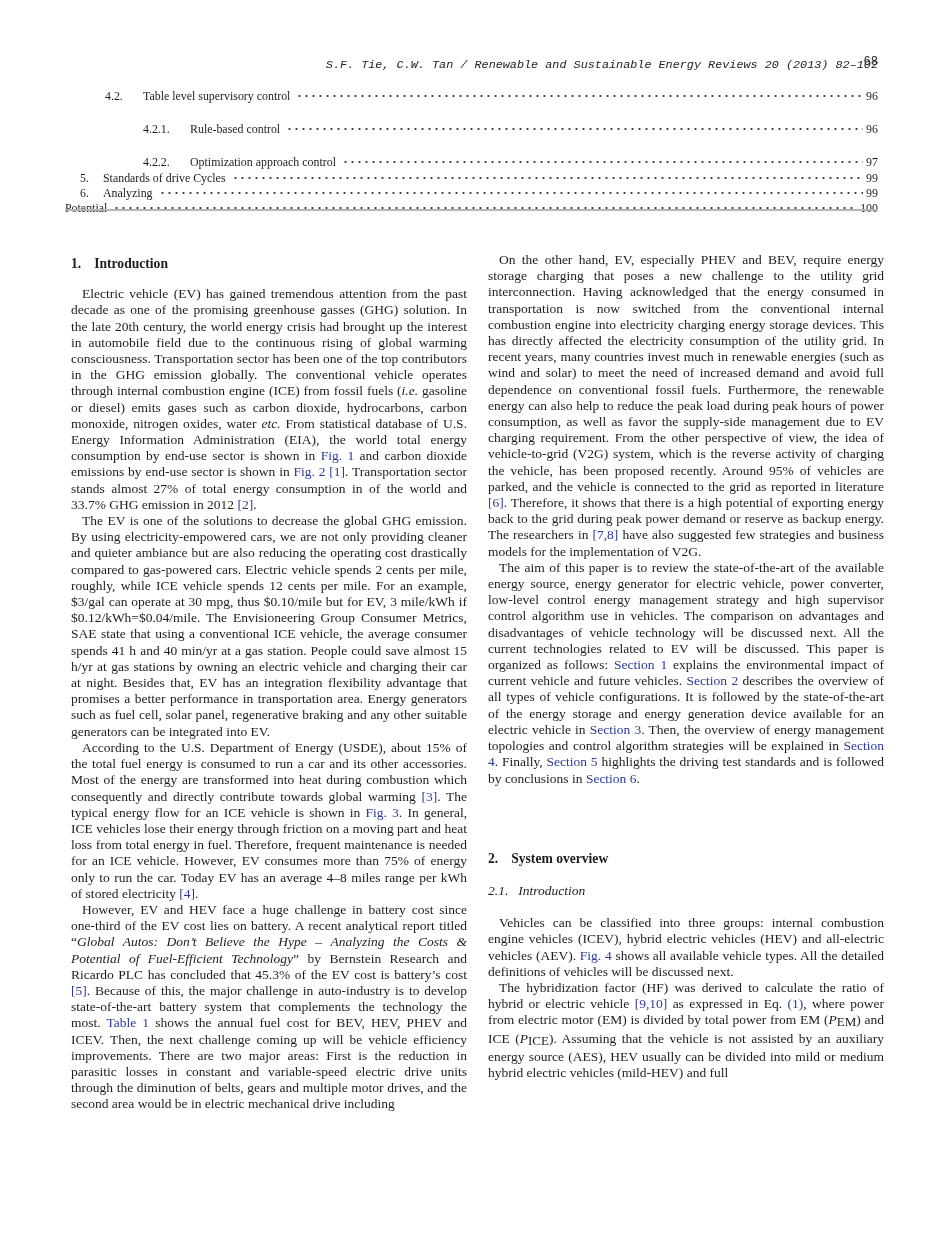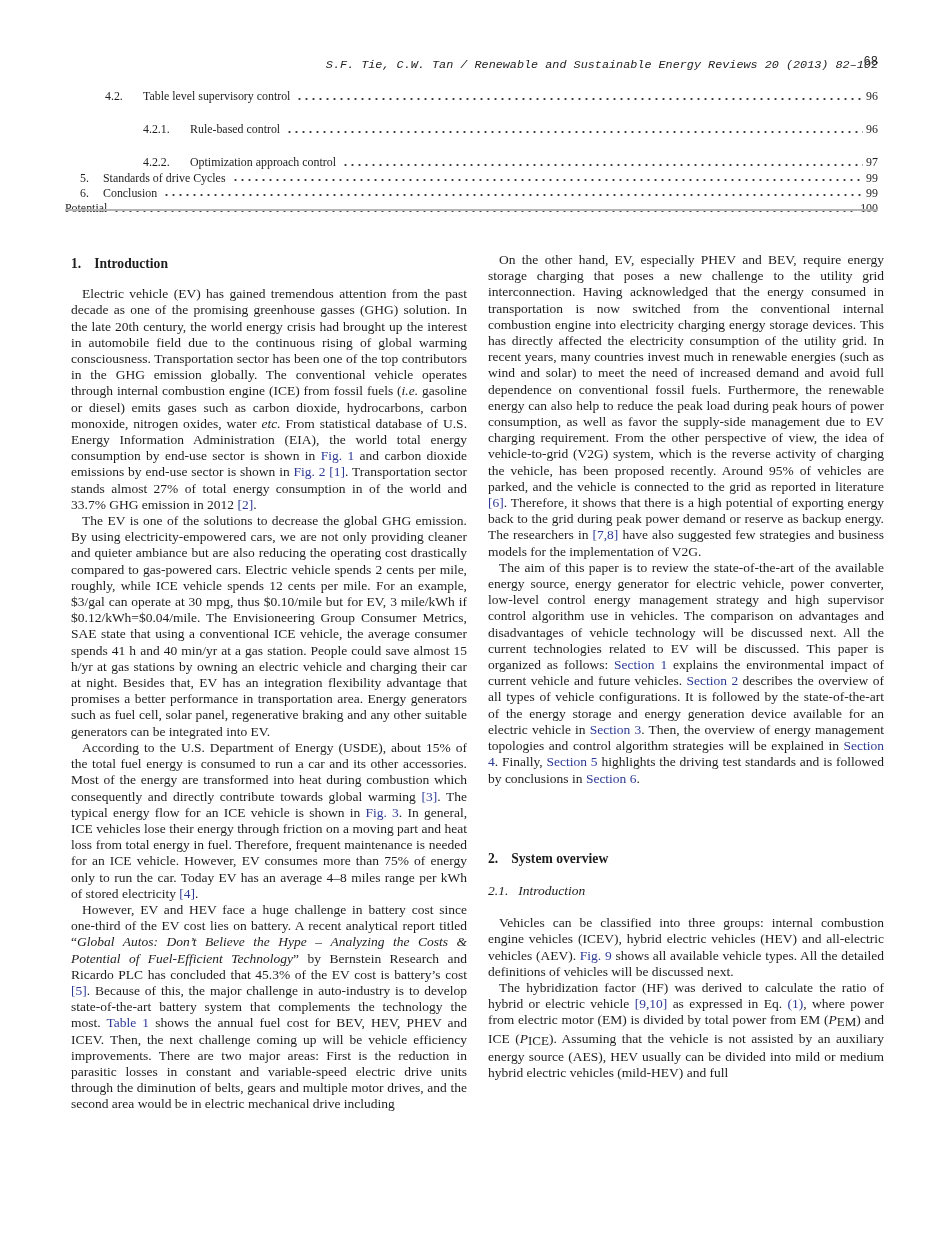--- a/index.html
+++ b/index.html
@@ -6,21 +6,21 @@
   .page {
     position:relative; width:925px; height:1234px; background:#ffffff;
     font-family:"Liberation Serif", serif; color:#1d1d1d; overflow:hidden;
   }
   
   .header { position:absolute; top:55px; left:65px; right:47px; text-align:right;font-family:Liberation Mono, monospace; }
   .running-title { font-style:italic; font-size:11.8px; color:#222; }
   .pagenum { position:absolute; top:0; right:0; font-size:12px; font-style:normal; color:#222; }
   
   .toc { position:absolute; top:89px; left:65px; right:47px; font-size:11.9px; line-height:15.2px; color:#1d1d1d; }
-  .toc-row { display:flex; align-items:center; }
+  .toc-row { display:flex; align-items:flex-start; }
   .toc-num { flex:none; }
   .toc-label { flex:none; white-space:nowrap; }
   .toc-leader {
     flex:1; height:10px; margin:0 3px 0 6px;
     background-image:radial-gradient(circle, #3c3c3c 1px, rgba(0,0,0,0) 1.2px);
     background-size:7px 4px; background-repeat:repeat-x; background-position:left bottom 1px;
   }
   .toc-page { flex:none; }
   .l1 { padding-left:15px; } .l1 .toc-num { width:23px; }
   .l2 { padding-left:40px; } .l2 .toc-num { width:38px; }
@@ -72,21 +72,21 @@
       <span class="toc-page">97</span>
     </div>
     <div class="toc-row l1">
       <span class="toc-num">5.</span>
       <span class="toc-label">Standards of drive Cycles</span>
       <span class="toc-leader"></span>
       <span class="toc-page">99</span>
     </div>
     <div class="toc-row l1">
       <span class="toc-num">6.</span>
-      <span class="toc-label">Conclusion</span>
+      <span class="toc-label">Analyzing</span>
       <span class="toc-leader"></span>
       <span class="toc-page">99</span>
     </div>
     <div class="toc-row l0">
 
       <span class="toc-label">Potential</span>
       <span class="toc-leader"></span>
       <span class="toc-page">100</span>
     </div>
   </div>
@@ -107,18 +107,18 @@
 
     <div class="col">
       <p class="body-par">On the other hand, EV, especially PHEV and BEV, require energy storage charging that poses a new challenge to the utility grid interconnection. Having acknowledged that the energy consumed in transportation is now switched from the conventional internal combustion engine into electricity charging energy storage devices. This has directly affected the electricity consumption of the utility grid. In recent years, many countries invest much in renewable energies (such as wind and solar) to meet the need of increased demand and avoid full dependence on conventional fossil fuels. Furthermore, the renewable energy can also help to reduce the peak load during peak hours of power consumption, as well as favor the supply-side management due to EV charging requirement. From the other perspective of view, the idea of vehicle-to-grid (V2G) system, which is the reverse activity of charging the vehicle, has been proposed recently. Around 95% of vehicles are parked, and the vehicle is connected to the grid as reported in literature <span class="lnk">[6]</span>. Therefore, it shows that there is a high potential of exporting energy back to the grid during peak power demand or reserve as backup energy. The researchers in <span class="lnk">[7,8]</span> have also suggested few strategies and business models for the implementation of V2G.</p>
       <p class="body-par">The aim of this paper is to review the state-of-the-art of the available energy source, energy generator for electric vehicle, power converter, low-level control energy management strategy and high supervisor control algorithm use in vehicles. The comparison on advantages and disadvantages of vehicle technology will be discussed next. All the current technologies related to EV will be discussed. This paper is organized as follows: <span class="lnk">Section 1</span> explains the environmental impact of current vehicle and future vehicles. <span class="lnk">Section 2</span> describes the overview of all types of vehicle configurations. It is followed by the state-of-the-art of the energy storage and energy generation device available for an electric vehicle in <span class="lnk">Section 3</span>. Then, the overview of energy management topologies and control algorithm strategies will be explained in <span class="lnk">Section 4</span>. Finally, <span class="lnk">Section 5</span> highlights the driving test standards and is followed by conclusions in <span class="lnk">Section 6</span>.</p>
       <h2 class="h2">
         <span class="num">2.</span><span>System overview</span>
       </h2>
       <h3 class="h3">
         <span class="num">2.1.</span><span>Introduction</span>
       </h3>
-      <p class="body-par">Vehicles can be classified into three groups: internal combustion engine vehicles (ICEV), hybrid electric vehicles (HEV) and all-electric vehicles (AEV). <span class="lnk">Fig. 9</span> shows all available vehicle types. All the detailed definitions of vehicles will be discussed next.</p>
+      <p class="body-par">Vehicles can be classified into three groups: internal combustion engine vehicles (ICEV), hybrid electric vehicles (HEV) and all-electric vehicles (AEV). <span class="lnk">Fig. 4</span> shows all available vehicle types. All the detailed definitions of vehicles will be discussed next.</p>
       <p class="body-par">The hybridization factor (HF) was derived to calculate the ratio of hybrid or electric vehicle <span class="lnk">[9,10]</span> as expressed in Eq. <span class="lnk">(1)</span>, where power from electric motor (EM) is divided by total power from EM (<span class="i">P</span><span class="sub">EM</span>) and ICE (<span class="i">P</span><span class="sub">ICE</span>). Assuming that the vehicle is not assisted by an auxiliary energy source (AES), HEV usually can be divided into mild or medium hybrid electric vehicles (mild-HEV) and full</p>
     </div>
 
   </div>
 </div>
 
 </body></html>

